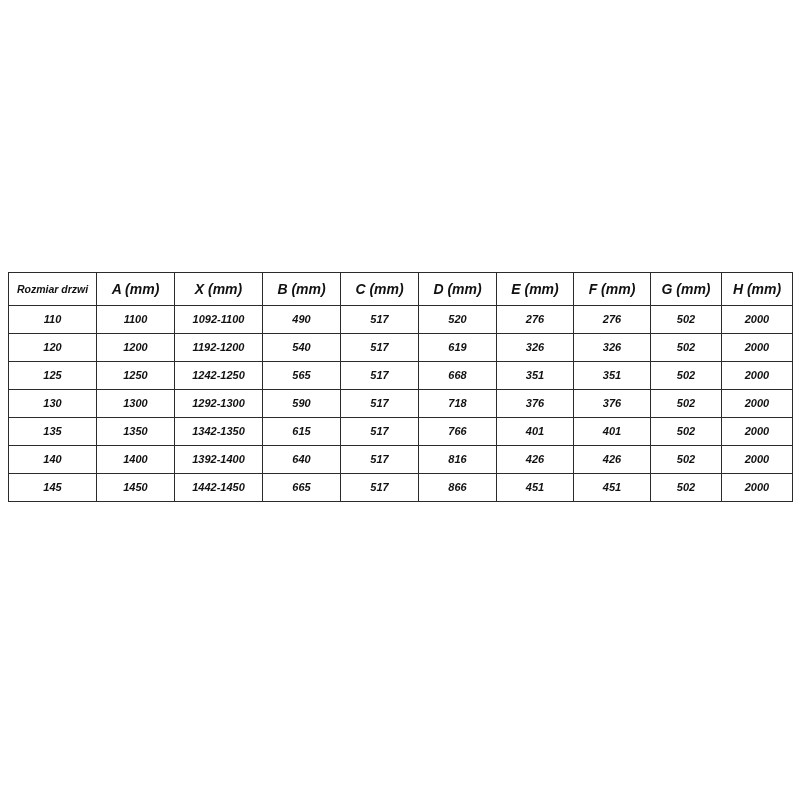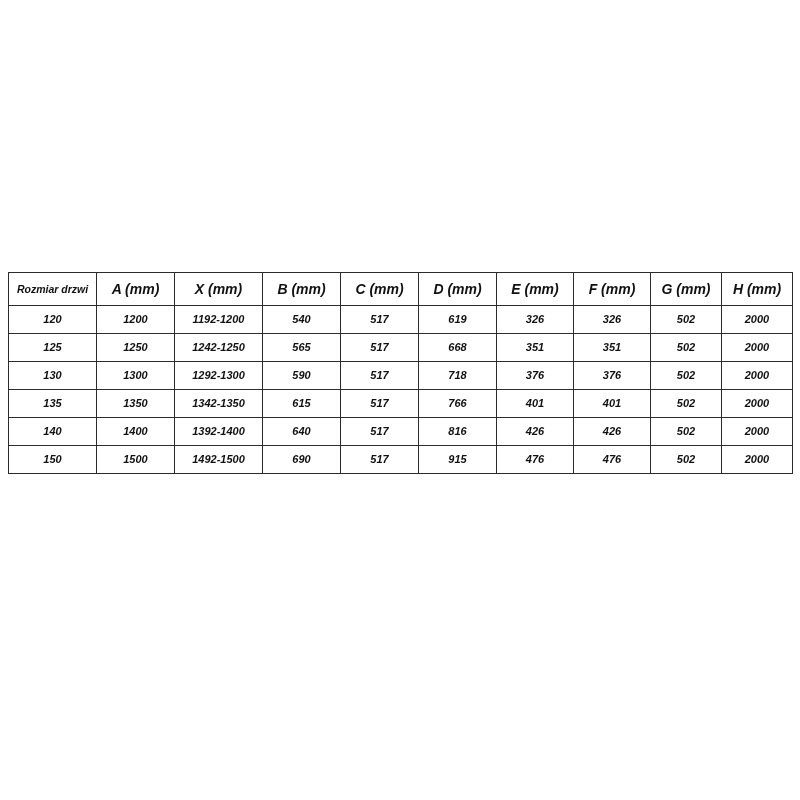--- a/index.html
+++ b/index.html
@@ -95,20 +95,32 @@
           <th>C (mm)</th>
           <th>D (mm)</th>
           <th>E (mm)</th>
           <th>F (mm)</th>
           <th>G (mm)</th>
           <th>H (mm)</th>
         </tr>
       </thead>
       <tbody>
         <tr>
+          <td>110</td>
+          <td>1100</td>
+          <td>1092-1100</td>
+          <td>490</td>
+          <td>517</td>
+          <td>520</td>
+          <td>276</td>
+          <td>276</td>
+          <td>502</td>
+          <td>2000</td>
+        </tr>
+        <tr>
           <td>120</td>
           <td>1200</td>
           <td>1192-1200</td>
           <td>540</td>
           <td>517</td>
           <td>619</td>
           <td>326</td>
           <td>326</td>
           <td>502</td>
           <td>2000</td>
@@ -155,27 +167,27 @@
           <td>1392-1400</td>
           <td>640</td>
           <td>517</td>
           <td>816</td>
           <td>426</td>
           <td>426</td>
           <td>502</td>
           <td>2000</td>
         </tr>
         <tr>
-          <td>150</td>
-          <td>1500</td>
-          <td>1492-1500</td>
-          <td>690</td>
+          <td>145</td>
+          <td>1450</td>
+          <td>1442-1450</td>
+          <td>665</td>
           <td>517</td>
-          <td>915</td>
-          <td>476</td>
-          <td>476</td>
+          <td>866</td>
+          <td>451</td>
+          <td>451</td>
           <td>502</td>
           <td>2000</td>
         </tr>
       </tbody>
     </table>
   </div>
 </div>
 
 </body></html>

